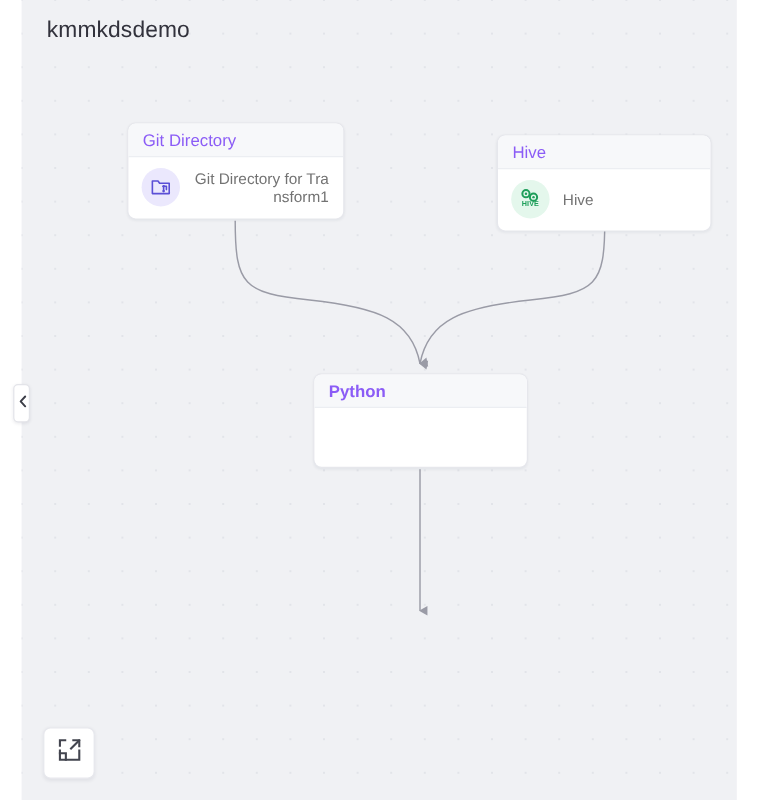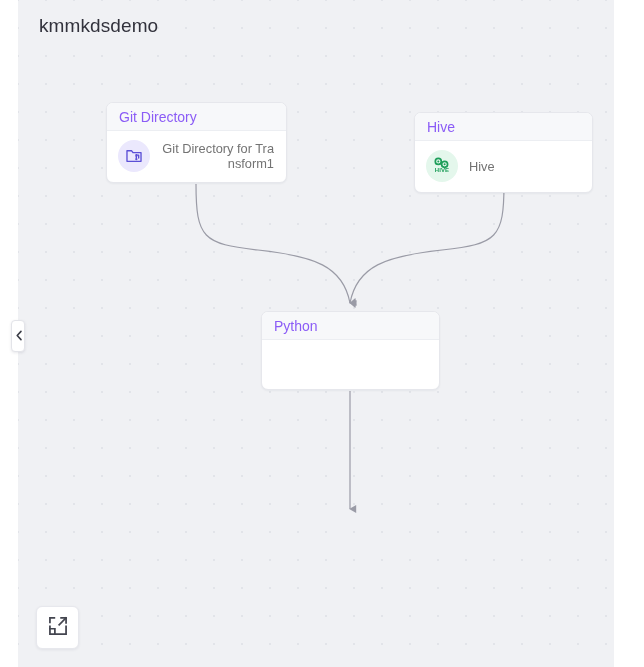--- a/index.html
+++ b/index.html
@@ -192,21 +192,21 @@
           </g>
           <circle cx="8.3" cy="7.4" r="1.0" fill="#1e9e5a"></circle>
           <circle cx="14.6" cy="10.3" r="1.0" fill="#1e9e5a"></circle>
           <text class="hive-text" x="12" y="17.6" text-anchor="middle" style="font-size:6px;">HIVE</text>
         </svg>
       </span>
       <span class="node-title">Hive</span>
     </div>
   </div>
 
-  <div class="node" style="left:243px; top:311px; width:179px; height:79px;">
+  <div class="node" style="left:243px; top:311px; width:179px; height:79px;font-weight:bold;">
     <div class="node-header">
       <span class="node-header-label">Python</span>
     </div>
   </div>
 
 
   <div id="collapse-handle">
     <span>
       <svg width="8" height="11" viewBox="0 0 8 11" fill="none" stroke="#3b3d47" stroke-width="1.6" stroke-linecap="round" stroke-linejoin="round">
         <path d="M6 1.4 L2.2 5.5 L6 9.6"></path>

